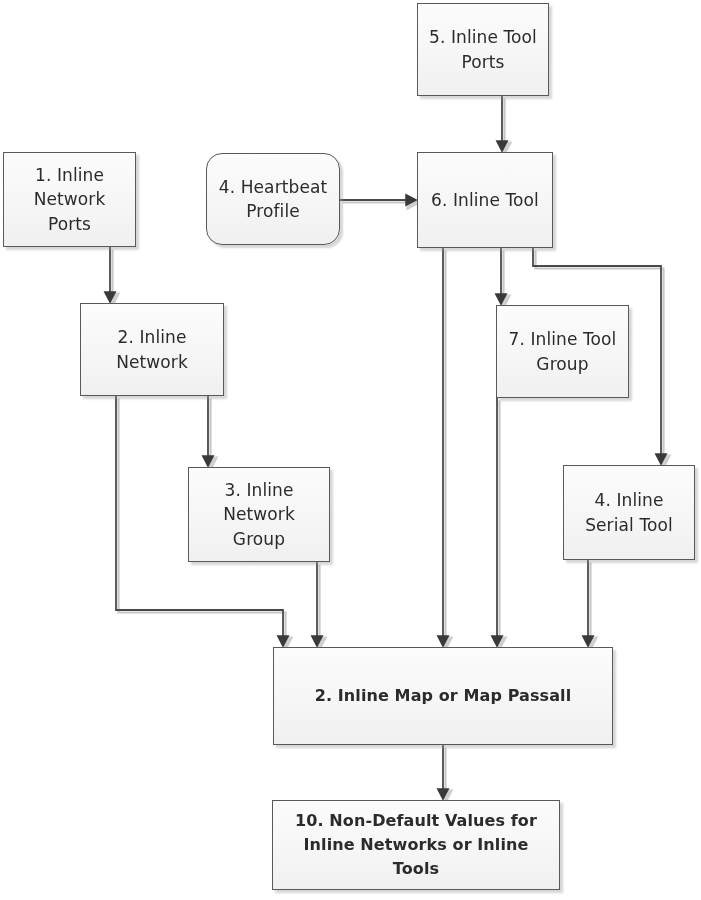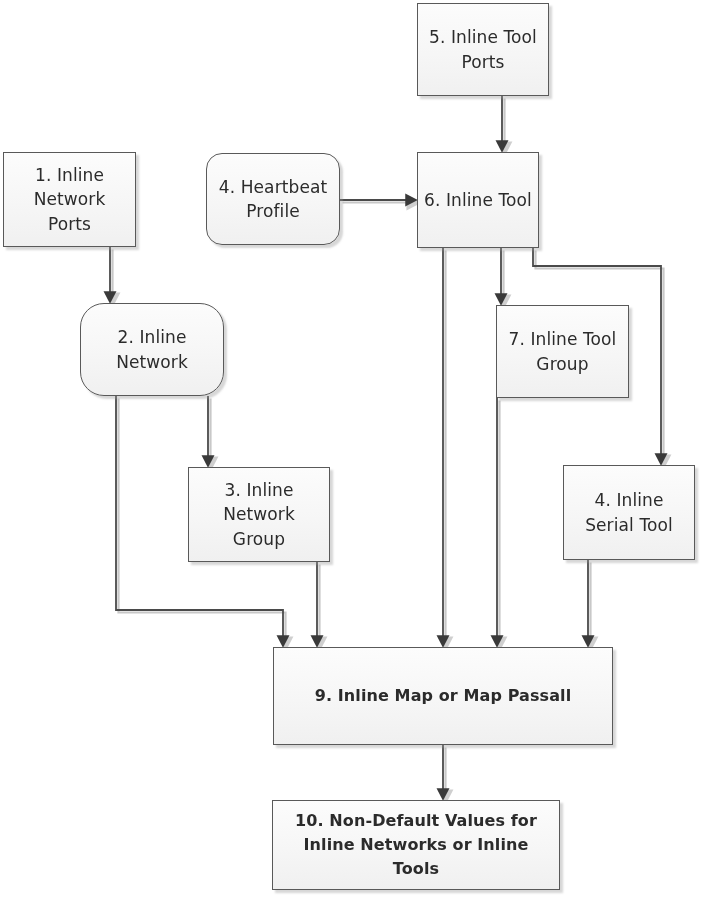--- a/index.html
+++ b/index.html
@@ -96,49 +96,49 @@
         <polyline points="588,560 588,641" fill="none" stroke="#4a4a4a" stroke-width="1.8" marker-end="url(#arrowhead)"></polyline>
         <polyline points="443,745 443,794" fill="none" stroke="#4a4a4a" stroke-width="1.8" marker-end="url(#arrowhead)"></polyline>
       </g>
   </svg>
   <div id="node-layer">
       <div class="node" style="left: 3px; top: 152px; width: 133px; height: 95px;">
         <span class="node-label">1. Inline
 Network
 Ports</span>
       </div>
-      <div class="node" style="left: 80px; top: 303px; width: 144px; height: 93px; border-radius: 24px;">
+      <div class="node" style="left: 80px; top: 303px; width: 144px; height: 93px;">
         <span class="node-label">2. Inline
 Network</span>
       </div>
       <div class="node" style="left: 188px; top: 467px; width: 142px; height: 95px;">
         <span class="node-label">3. Inline
 Network
 Group</span>
       </div>
       <div class="node" style="left: 206px; top: 153px; width: 134px; height: 92px; border-radius: 16px;">
         <span class="node-label">4. Heartbeat
 Profile</span>
       </div>
       <div class="node" style="left: 417px; top: 3px; width: 132px; height: 93px;">
         <span class="node-label">5. Inline Tool
 Ports</span>
       </div>
-      <div class="node" style="left: 417px; top: 152px; width: 122px; height: 96px;">
+      <div class="node" style="left: 417px; top: 152px; width: 136px; height: 96px;">
         <span class="node-label">6. Inline Tool</span>
       </div>
       <div class="node" style="left: 496px; top: 305px; width: 133px; height: 93px;">
         <span class="node-label">7. Inline Tool
 Group</span>
       </div>
       <div class="node" style="left: 563px; top: 465px; width: 132px; height: 95px;">
         <span class="node-label">4. Inline
 Serial Tool</span>
       </div>
       <div class="node bold" style="left: 273px; top: 647px; width: 340px; height: 98px;">
-        <span class="node-label">9. Inline Map or  Map Passall</span>
+        <span class="node-label">2. Inline Map or  Map Passall</span>
       </div>
       <div class="node bold" style="left: 272px; top: 800px; width: 288px; height: 90px;">
         <span class="node-label">10. Non-Default Values for
 Inline Networks or Inline Tools</span>
       </div>
     </div>
 </div>
 
 </body></html>

